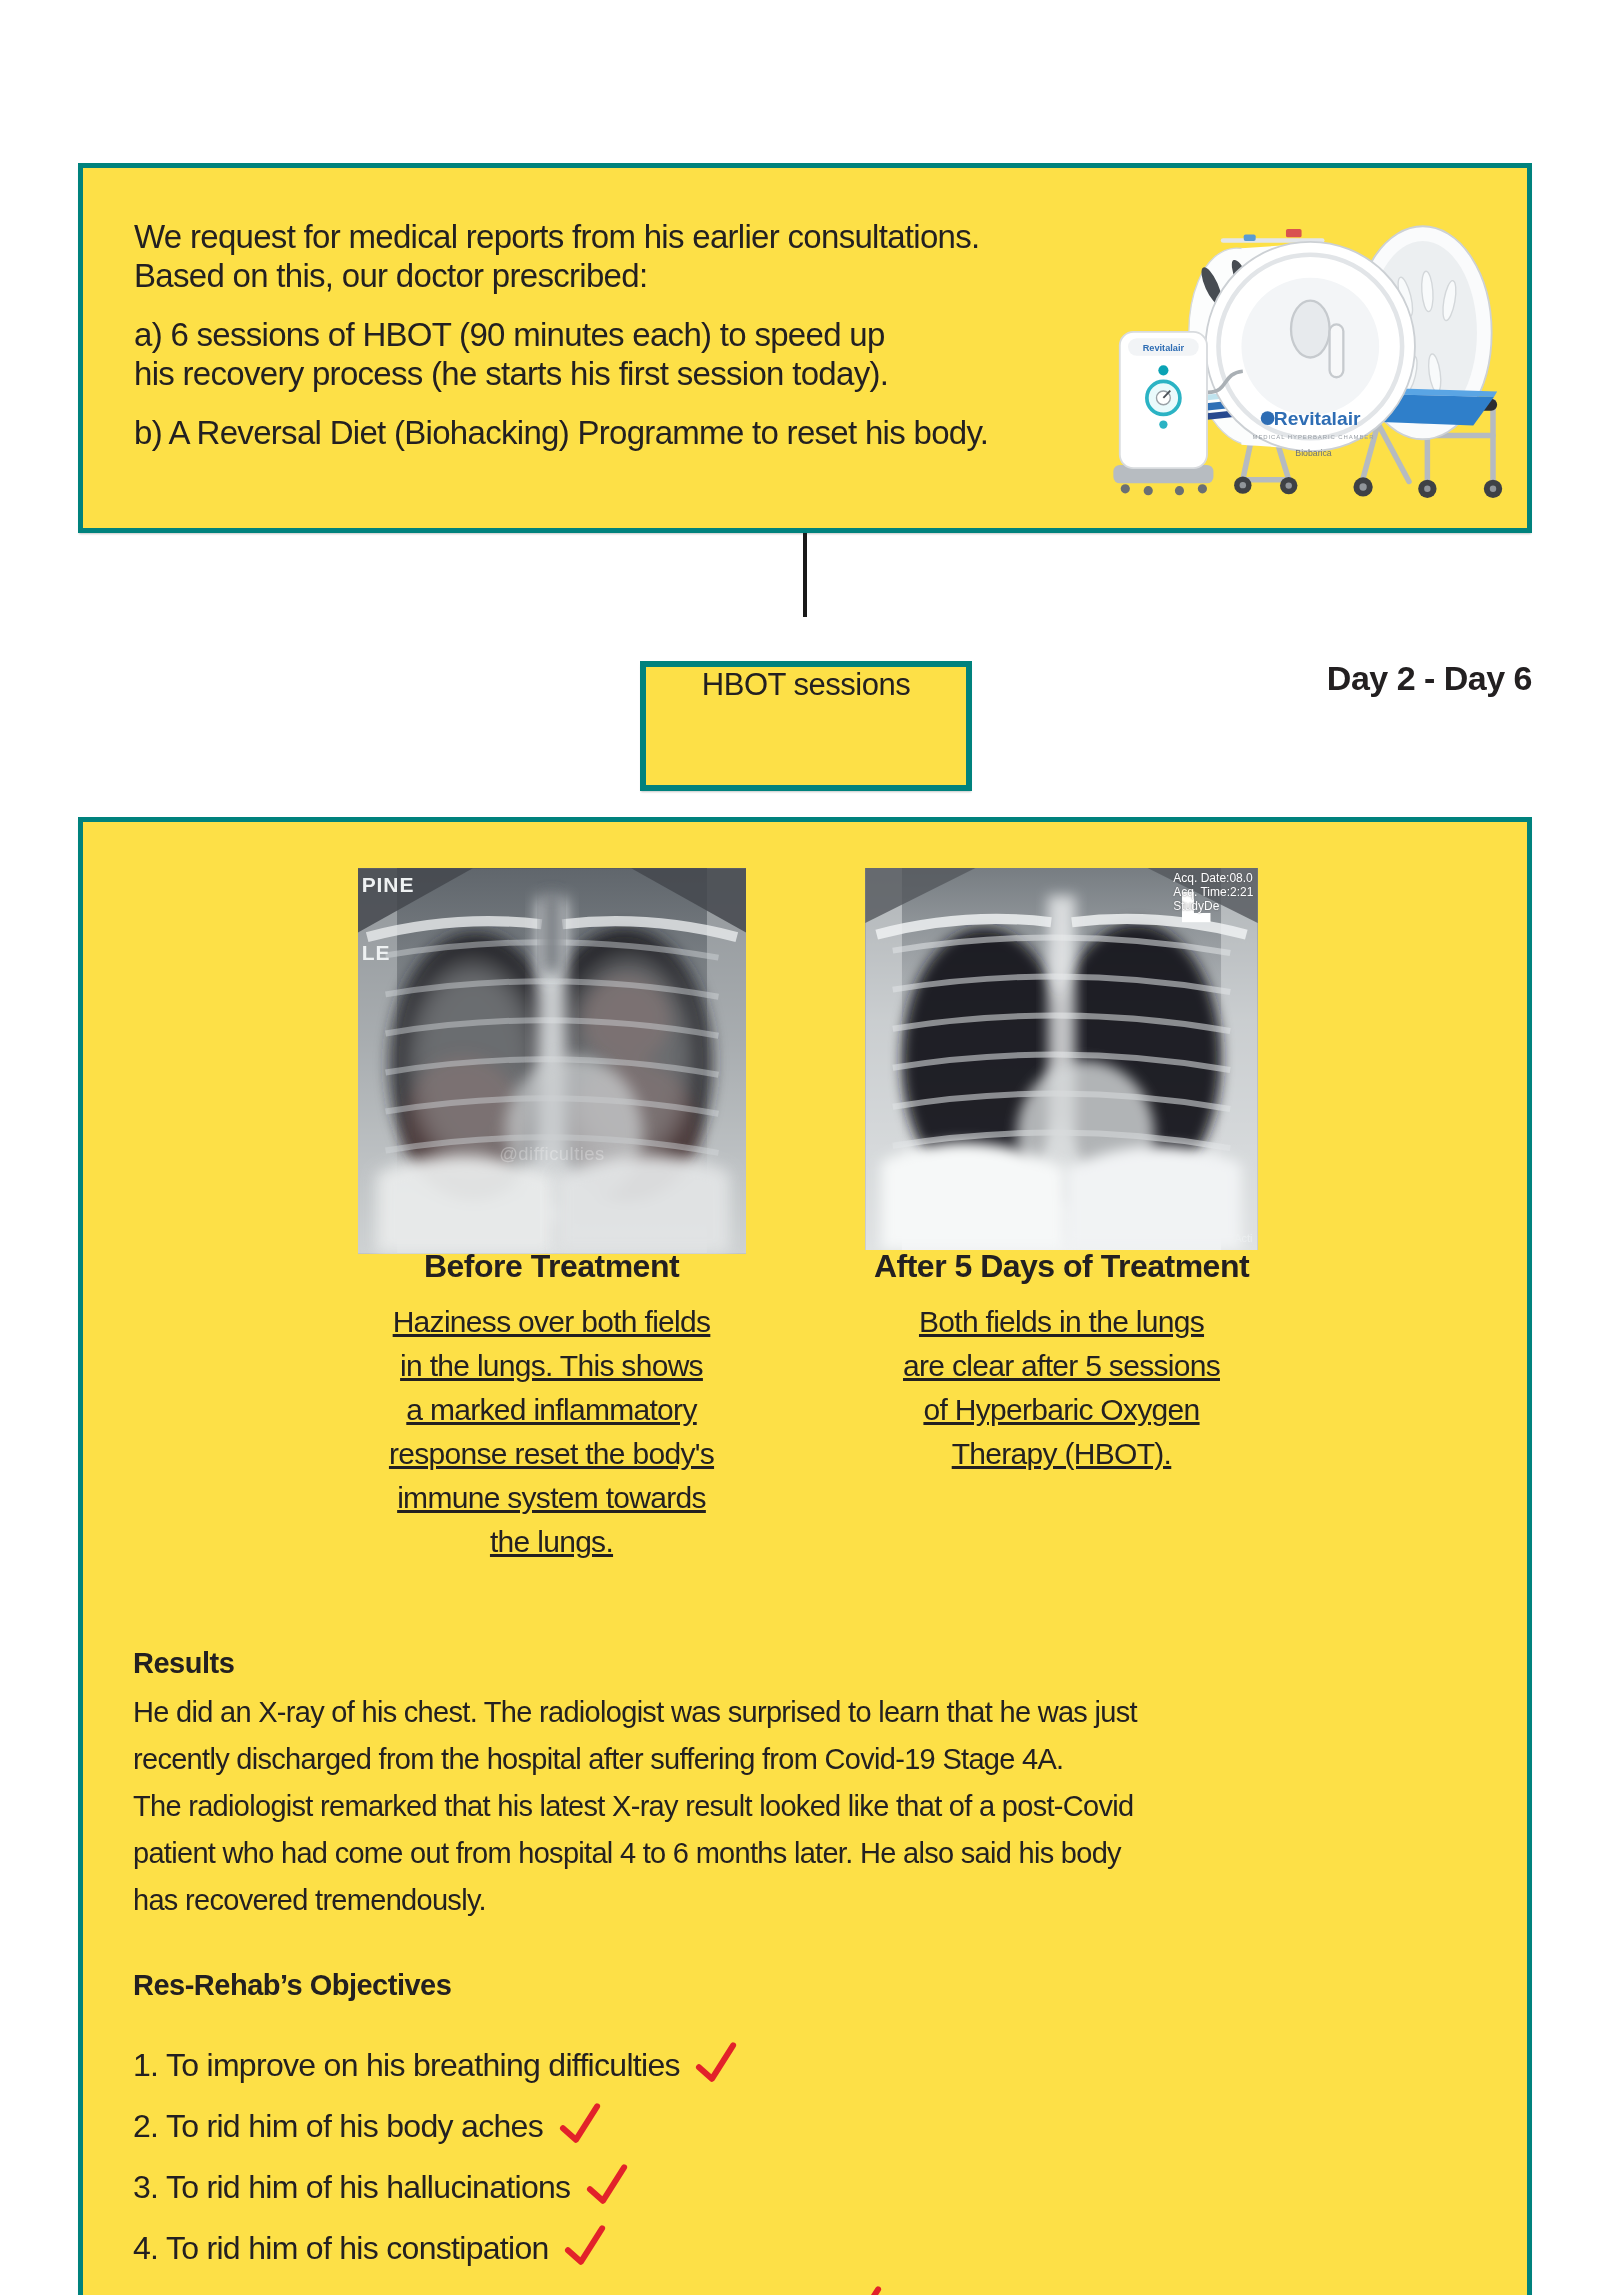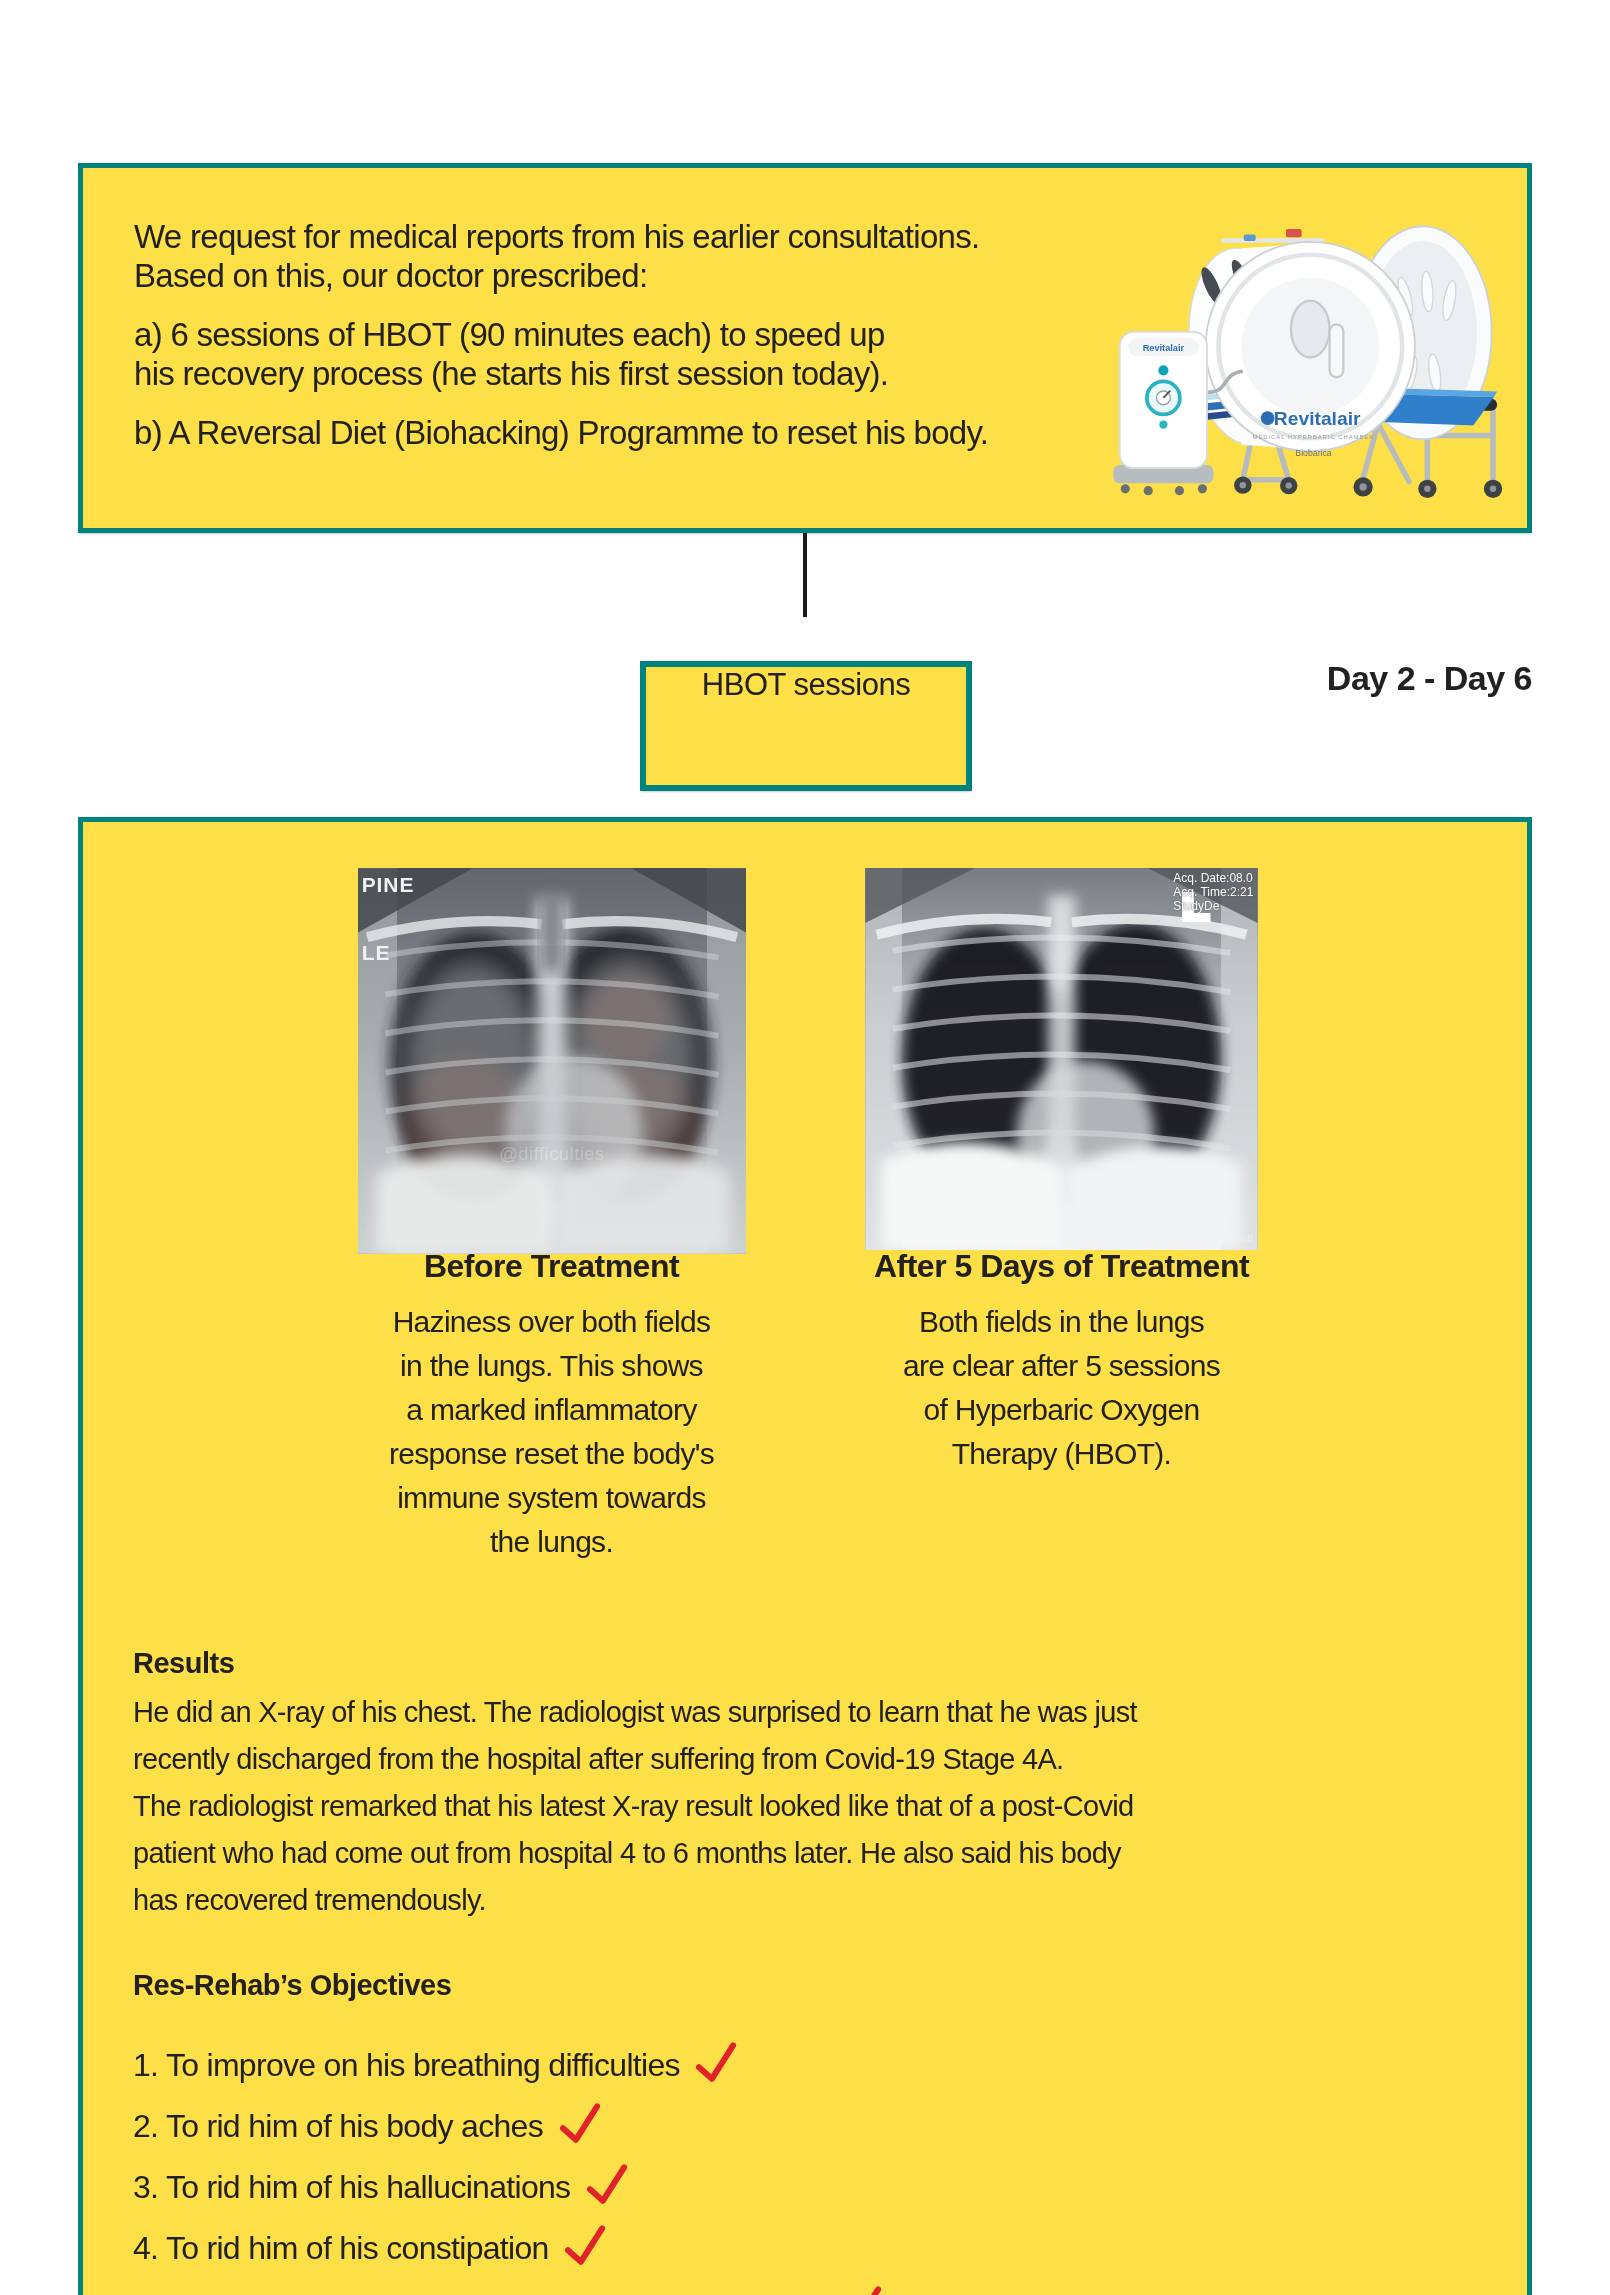--- a/index.html
+++ b/index.html
@@ -59,21 +59,21 @@
   .caption{
     position:absolute;top:426px;text-align:center;
     font-size:32px;font-weight:700;letter-spacing:-0.5px;white-space:nowrap;
   }
   #caption-before{left:186px;width:565px;}
   #caption-after{left:687px;width:583px;}
 
   .desc{position:absolute;top:478px;text-align:center;}
   #desc-before{left:186px;width:565px;}
   #desc-after{left:687px;width:583px;}
-  .desc .line{font-size:30px;line-height:44px;letter-spacing:-0.7px;white-space:nowrap;}
+  .desc .line{font-size:30px;line-height:44px;letter-spacing:-0.7px;white-space:nowrap;text-decoration:underline;}
 
   #results-heading{
     position:absolute;left:50px;top:825px;
     font-size:29px;font-weight:700;letter-spacing:-0.5px;
   }
   #results-para{position:absolute;left:50px;top:867px;}
   #results-para .line{font-size:29px;line-height:47px;letter-spacing:-0.7px;white-space:nowrap;}
 
   #objectives-heading{
     position:absolute;left:50px;top:1147px;

